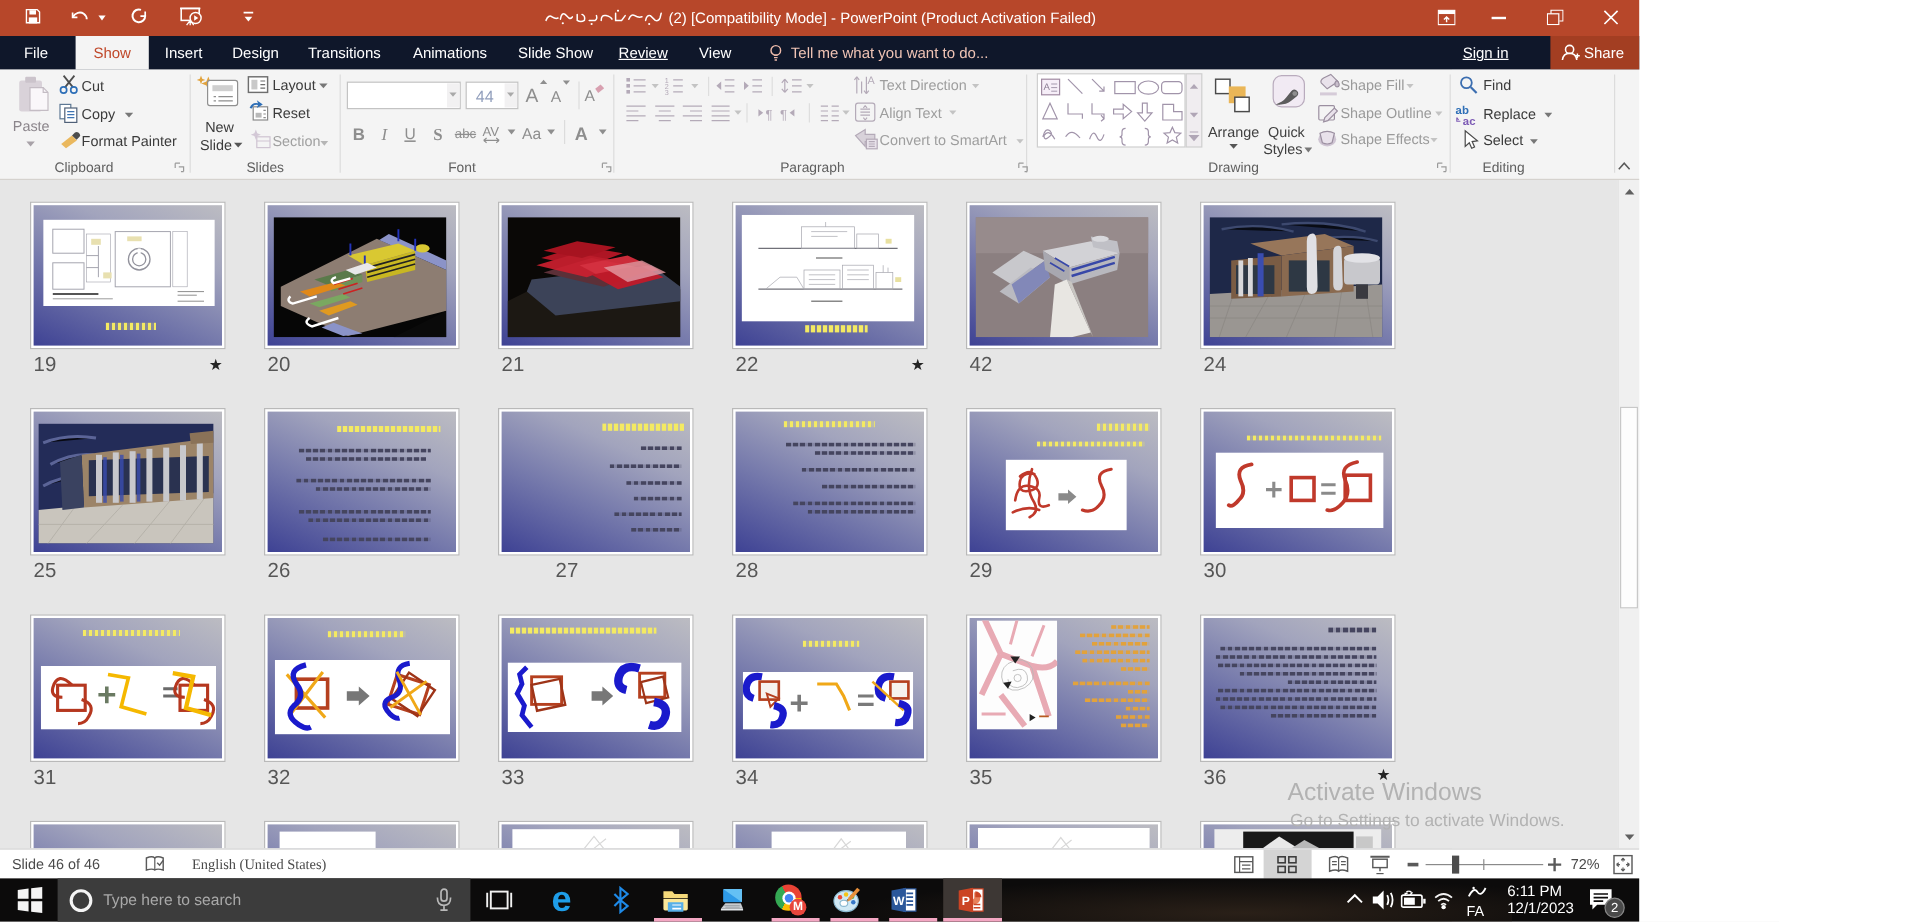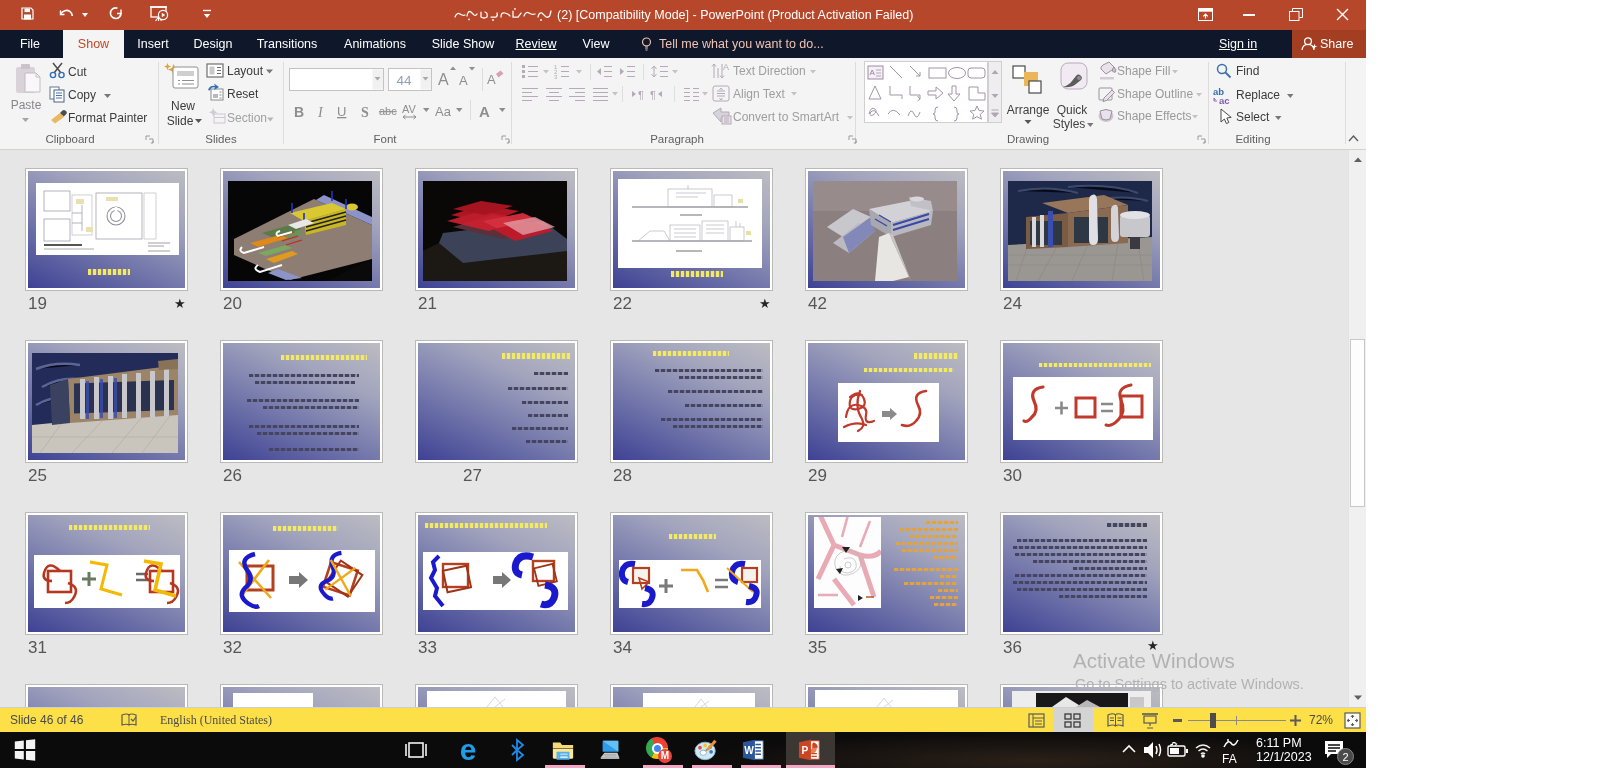--- a/index.html
+++ b/index.html
@@ -21,21 +21,21 @@
 #ribbon { position:absolute; left:0; top:58px; width:1366px; height:92px; background:#f4f4f4; border-bottom:1px solid #d5d2ce; }
 
 
 #sorter { position:absolute; left:0; top:150px; width:1366px; height:557px; background:#e6e6e6; overflow:hidden; }
 .slide { position:absolute; width:163px; height:123px; background:#fff; border:1px solid #b9b9b9; padding:2px; }
 .slide-inner { position:relative; width:157px; height:117px; background:linear-gradient(205deg, #bcbcc2 0%, #a2a4bd 30%, #7478ab 62%, #3e4294 100%); overflow:hidden; }
 .snum { position:absolute; font-size:17px; color:#565656; }
 .star { position:absolute; font-size:13px; color:#252525; }
 
 
-#statusbar { position:absolute; left:0; top:707px; width:1366px; height:25px; background:#fde047; border-top:1px solid #cfcfcf; font-size:12px; color:#4a4a4a; }
+#statusbar { position:absolute; left:0; top:707px; width:1366px; height:25px; background:#ffffff; border-top:1px solid #cfcfcf; font-size:12px; color:#4a4a4a; }
 
 
 #taskbar { position:absolute; left:0; top:732px; width:1366px; height:36px; background:#0c0b0b; }
 #searchbox { position:absolute; left:48px; top:0px; width:344px; height:36px; background:#3c3c3c; }
 .tico { position:absolute; top:6px; width:24px; height:24px; }
 .pinkline { position:absolute; top:33px; height:3px; background:#f4a7c3; }
 
 
 .ytxt { position:absolute; background:repeating-linear-gradient(90deg,#f4ea62 0 3px,rgba(244,234,98,0.22) 3px 5px); }
 .dtxt { position:absolute; background:repeating-linear-gradient(90deg,#45455f 0 4px,rgba(69,69,95,0.25) 4px 6px); }
@@ -969,20 +969,30 @@
     <div style="position:absolute;left:700px;top:0;width:560px;height:36px;background:radial-gradient(ellipse at 60% 80%, #2a2018 0%, rgba(12,11,11,0) 70%);"></div>
 
     <svg class="tico" style="left:13px;" width="20" height="20" viewBox="0 0 20 20">
       <g fill="#f4f4f4">
         <polygon points="1.5,3 9,2 9,9.2 1.5,9.2"></polygon>
           <polygon points="10.8,1.8 18.5,1 18.5,9.2 10.8,9.2"></polygon>
         <polygon points="1.5,10.8 9,10.8 9,18 1.5,17"></polygon>
           <polygon points="10.8,10.8 18.5,10.8 18.5,19 10.8,18.2"></polygon>
       </g>
     </svg>
+    <div id="searchbox">
+      <svg style="position:absolute;left:9px;top:8px;" width="21" height="21" viewBox="0 0 21 21">
+        <circle cx="10.5" cy="10.5" r="8.2" fill="none" stroke="#f5f5f5" stroke-width="2.6"></circle>
+      </svg>
+      <span style="position:absolute;left:38px;top:10px;color:#a9a9a9;font-size:13px;">Type here to search</span>
+      <svg style="position:absolute;left:315px;top:8px;" width="14" height="20" viewBox="0 0 14 20">
+        <rect x="4.5" y="1" width="5" height="10" rx="2.5" fill="none" stroke="#b9b9b9" stroke-width="1.4"></rect>
+        <path d="M1.5 8 q0 6.5 5.5 6.5 t5.5 -6.5 M7 14.5 v3.5 M4 18.5 h6" fill="none" stroke="#b9b9b9" stroke-width="1.4"></path>
+      </svg>
+    </div>
 
     <svg class="tico" style="left:404px;" width="24" height="24" viewBox="0 0 24 24">
       <rect x="5" y="5" width="14" height="14" fill="none" stroke="#f2f2f2" stroke-width="1.6"></rect>
       <path d="M2 6 v12 M22 6 v12" stroke="#f2f2f2" stroke-width="1.6"></path>
     </svg>
 
     <div class="abs" style="left:455px;top:3px;width:26px;height:30px;color:#1e9de8;font-size:30px;font-weight:bold;line-height:30px;text-align:center;">e</div>
 
     <svg class="tico" style="left:506px;" width="24" height="24" viewBox="0 0 24 24">
       <path d="M11 2 l6 5 -6 5 6 5 -6 5 z M11 12 l-5 -5 M11 12 l-5 5" fill="none" stroke="#1e8ae8" stroke-width="1.8"></path>

